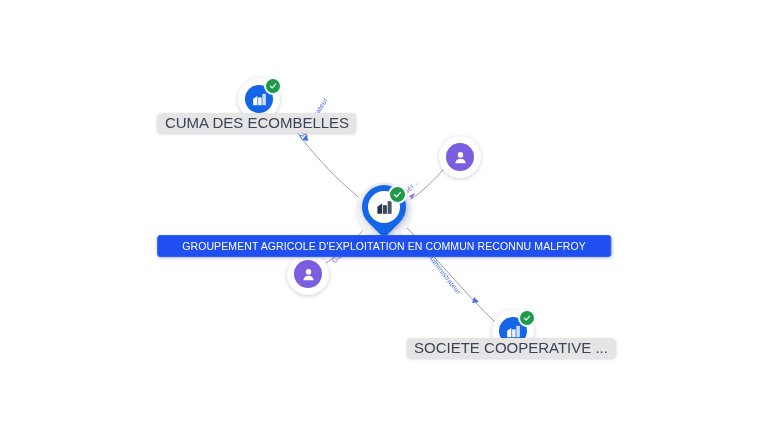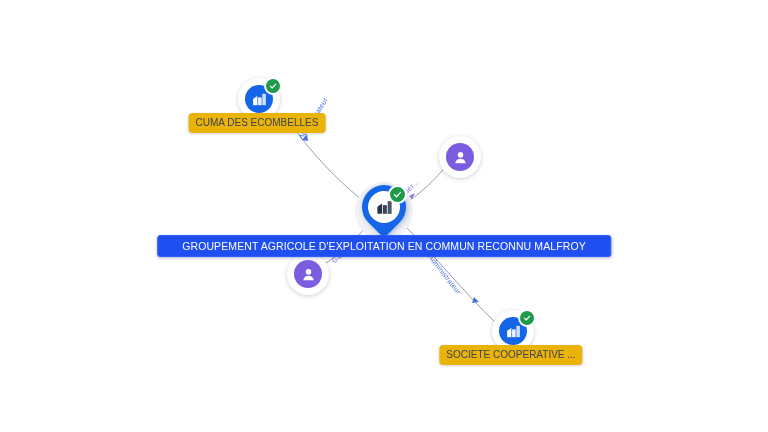--- a/index.html
+++ b/index.html
@@ -132,23 +132,23 @@
     display: flex;
     align-items: center;
     justify-content: center;
     z-index: 3;
   }
 
   
   .node-label {
     position: absolute;
     transform: translateX(-50%);
-    background: #eab308;
+    background: #e5e5e5;
     color: #3c4257;
-    font-size: 10px;
+    font-size: 15px;
     line-height: 14px;
     white-space: nowrap;
     padding: 3px 7px;
     border-radius: 4px;
     box-shadow: 0 1px 3px rgba(30,40,80,0.20);
   }
   .label-selected {
     background: #1f4ff0;
     color: #ffffff;
     font-size: 10.5px;
@@ -257,21 +257,21 @@
           <path d="M16 20 V4 L21 4 L21 20 Z" fill="#ffffff" opacity="0.8"></path>
         </svg>
       </div>
       <div class="badge-check">
         <svg width="8" height="8" viewBox="0 0 24 24">
           <path d="M4 12.5 L9.5 18 L20 6.5" stroke="#ffffff" stroke-width="3.4" fill="none" stroke-linecap="round" stroke-linejoin="round"></path>
         </svg>
       </div>
     </div>
   </div>
-  <div class="node-label" style="left:511px; top:345px;">SOCIETE COOPERATIVE ...</div>
+  <div class="node-label" style="left:511px; top:338px;">SOCIETE COOPERATIVE ...</div>
 
   <div class="node" style="left:384px; top:213px;">
     <div class="pin-halo"></div>
     <div class="pin">
       <div class="pin-body"></div>
       <div class="pin-hole">
         <svg width="19" height="19" viewBox="0 0 24 24" fill="none">
           <path d="M3 20 V11 L9 7 L9 20 Z" fill="#2b3445"></path>
           <path d="M10 20 V9 L15 9 L15 20 Z" fill="#394459"></path>
           <path d="M16 20 V4 L21 4 L21 20 Z" fill="#4a5568"></path>

